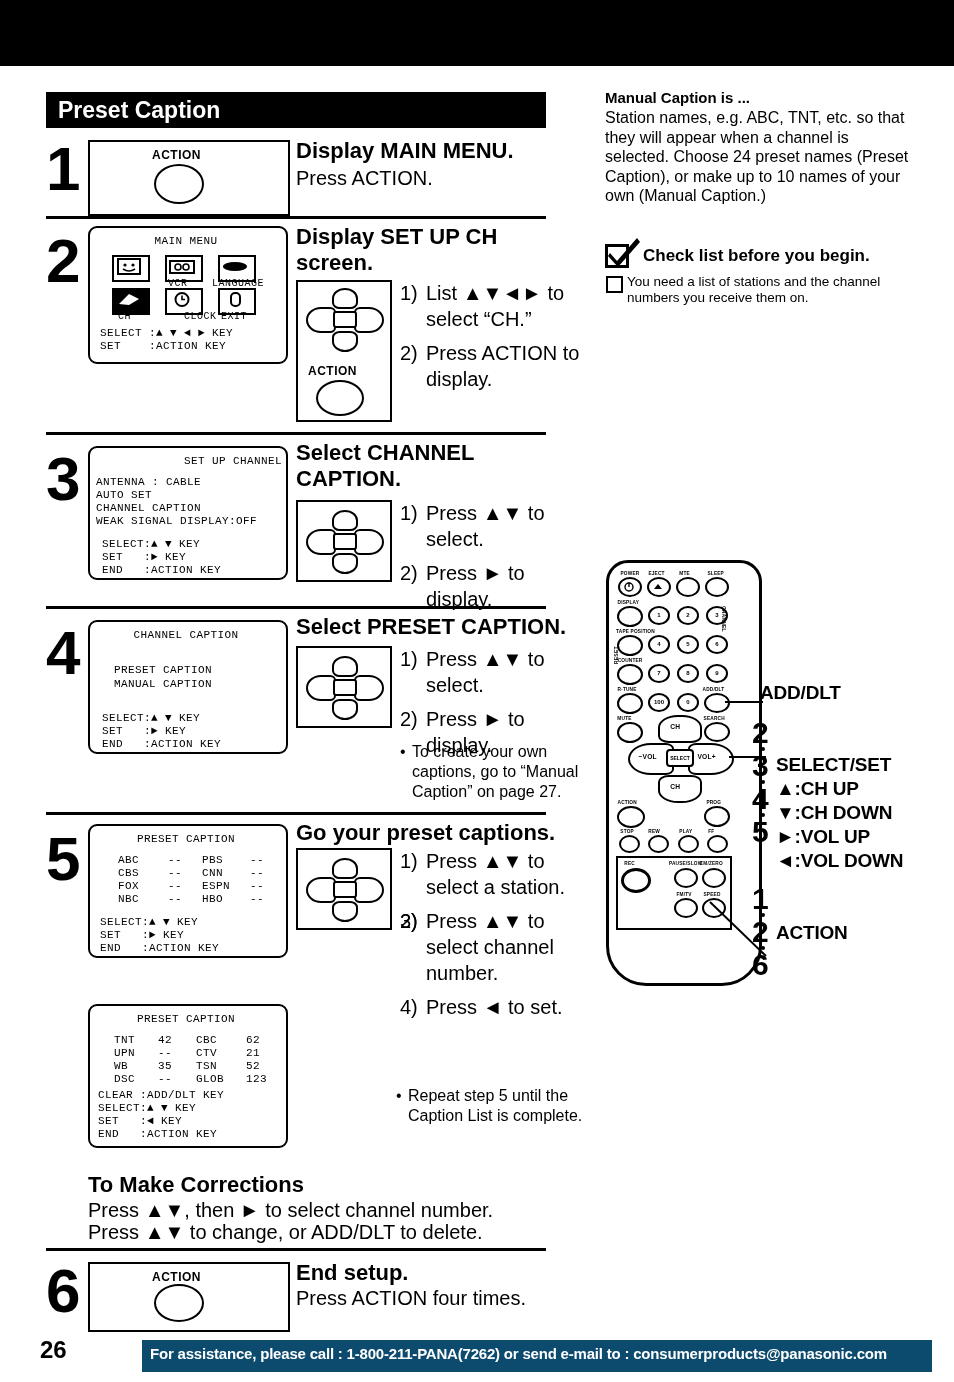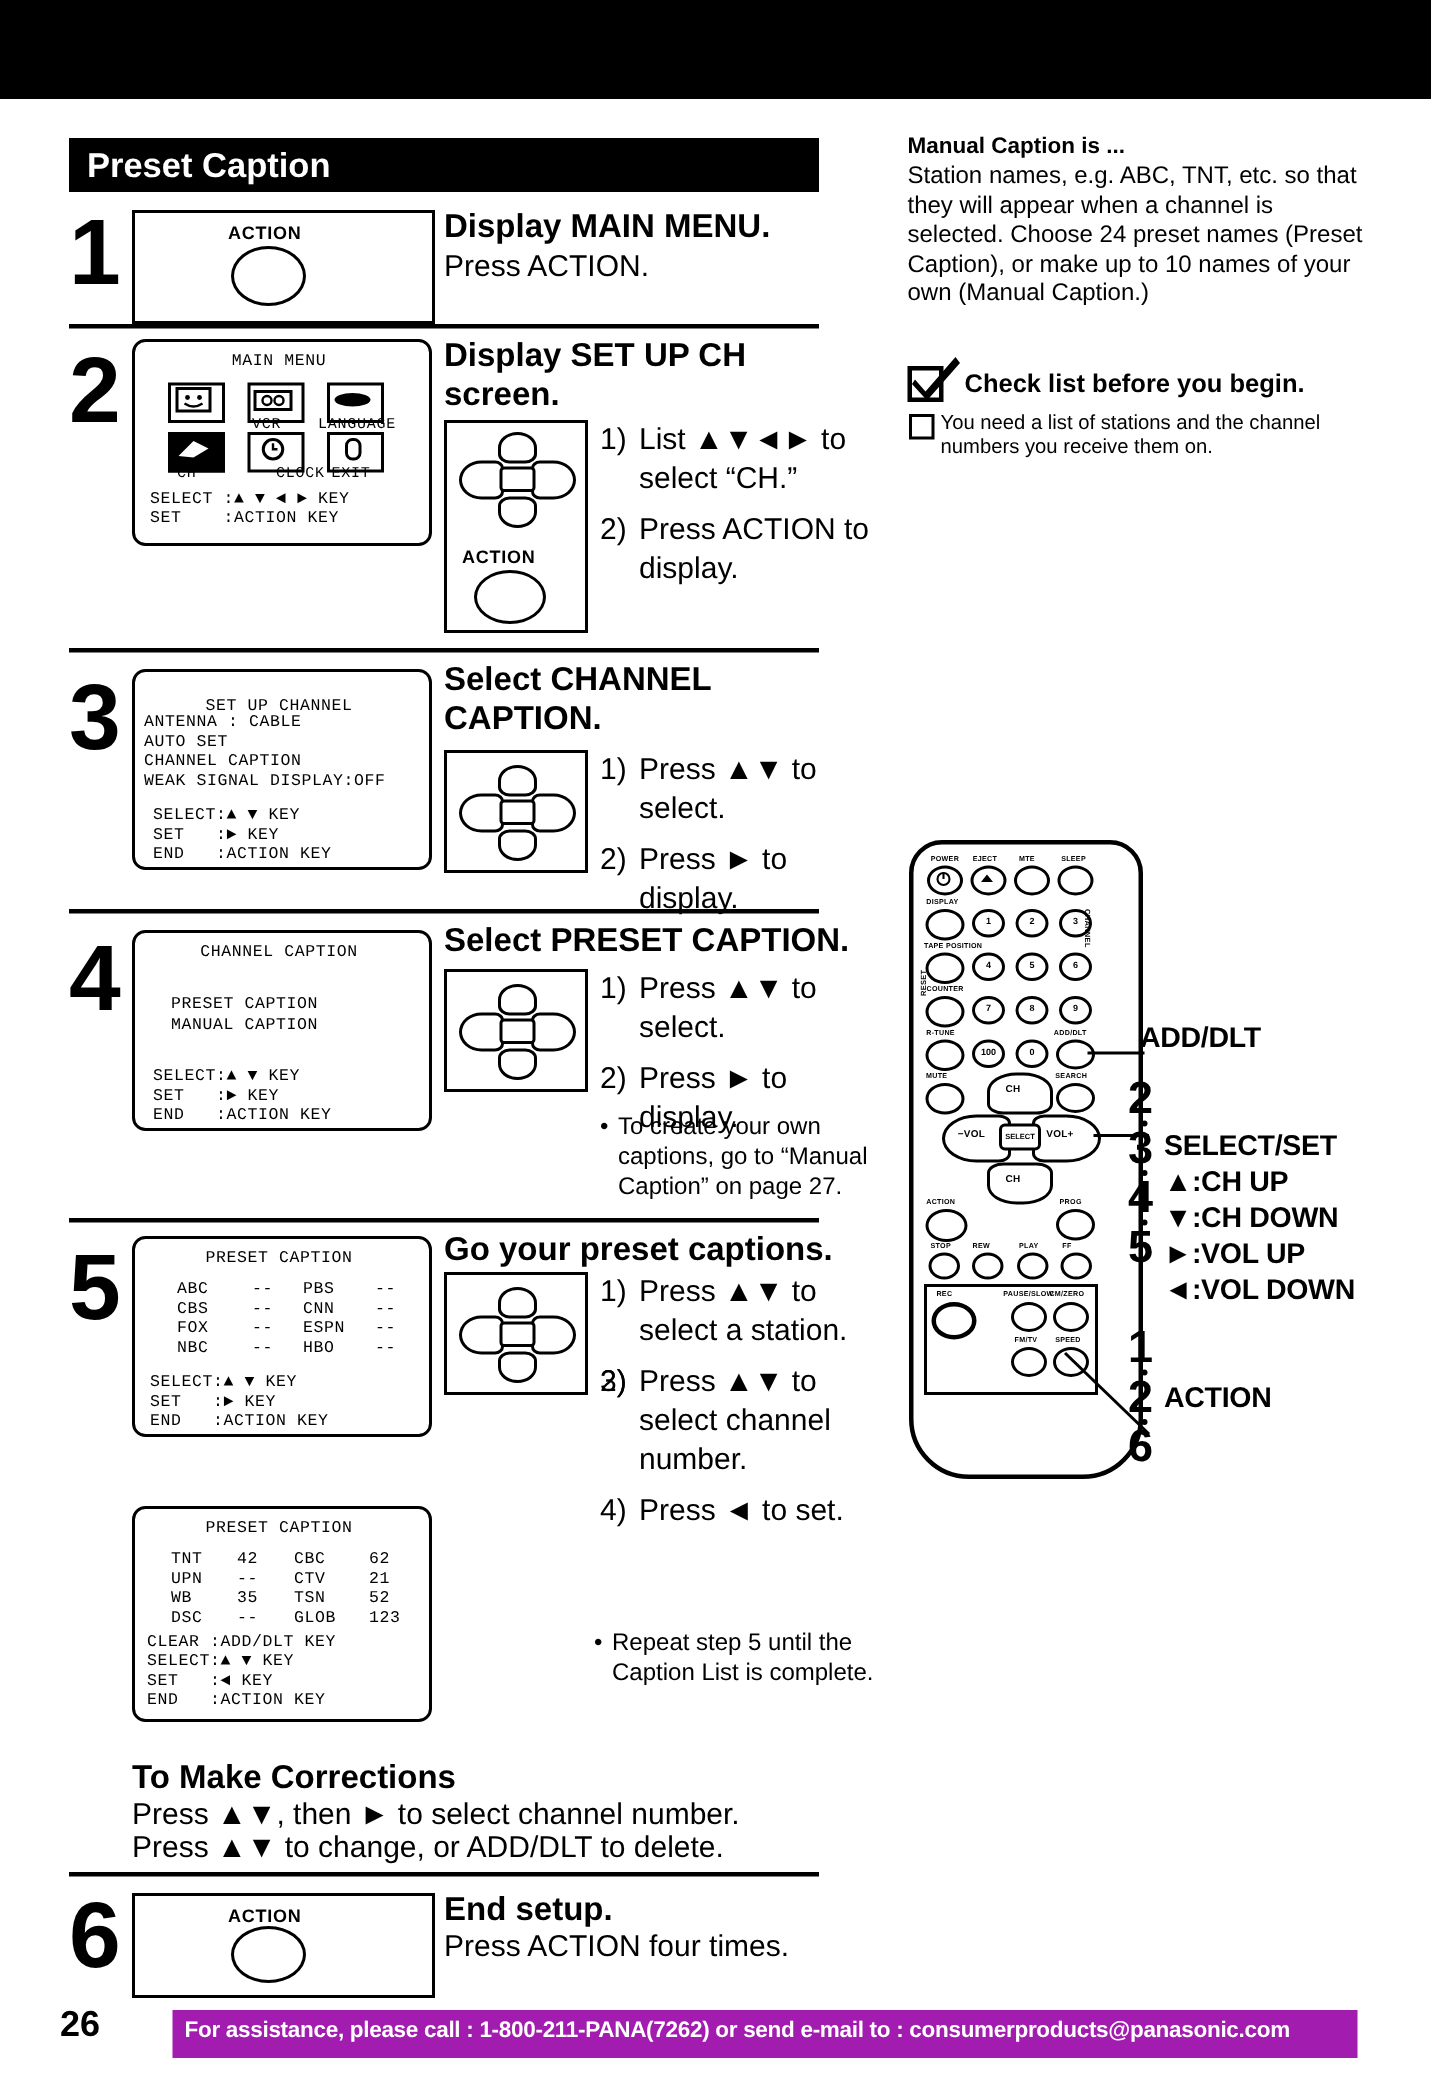--- a/index.html
+++ b/index.html
@@ -69,21 +69,21 @@
         font-size:6px;text-align:center;font-weight:bold;}
   .recbox{position:absolute;border:2px solid #000;background:#fff;}
   .leader{position:absolute;background:#000;height:2px;}
 
   .callout{position:absolute;font-size:19px;font-weight:bold;letter-spacing:-.2px;}
   .bignum{position:absolute;font-size:30px;font-weight:bold;line-height:26px;}
   .dot{position:absolute;width:4px;height:4px;background:#000;border-radius:50%;}
 
   
   .pgno{position:absolute;left:40px;top:1336px;font-size:24px;font-weight:bold;}
-  .ftr{position:absolute;left:115px;top:1340px;width:790px;height:32px;background:#a21caf;}
+  .ftr{position:absolute;left:142px;top:1340px;width:790px;height:32px;background:#0c4a6e;}
   .ftr span{position:absolute;left:8px;top:5px;font-size:15px;font-weight:bold;color:#fff;letter-spacing:-.2px;}
 </style>
 </head>
 <body>
 
 <div class="page">
 
   <div class="hdr-bar"></div>
 
   <div class="lcol">
@@ -178,21 +178,21 @@
       <div class="li" style="margin-top:8px;"><b>2)</b><span>Press ACTION to display.</span></div>
     </div>
   </div>
 
   <div class="rule" style="top:432px;"></div>
 
   <div class="step" style="top:438px;">
     <div class="stepnum" style="left:0px;top:10px;">3</div>
 
     <div class="panel rnd" style="left:42px;top:8px;width:196px;height:130px;">
-      <div class="osd" style="left:0;top:17px;width:192px;text-align:center;white-space:normal;">SET UP CHANNEL</div>
+      <div class="osd" style="left:0;top:7px;width:192px;text-align:right;white-space:normal;">SET UP CHANNEL</div>
       <div class="osd" style="left:6px;top:28px;">ANTENNA : CABLE</div>
       <div class="osd" style="left:6px;top:41px;">AUTO SET</div>
       <div class="osd hl" style="left:6px;top:54px;">CHANNEL CAPTION</div>
       <div class="osd" style="left:6px;top:67px;">WEAK SIGNAL DISPLAY:OFF</div>
       <div class="osd" style="left:12px;top:90px;">SELECT:▲ ▼ KEY
 SET   :► KEY
 END   :ACTION KEY</div>
     </div>
 
     <div class="title-b" style="left:250px;top:2px;width:290px;">Select CHANNEL</div>

